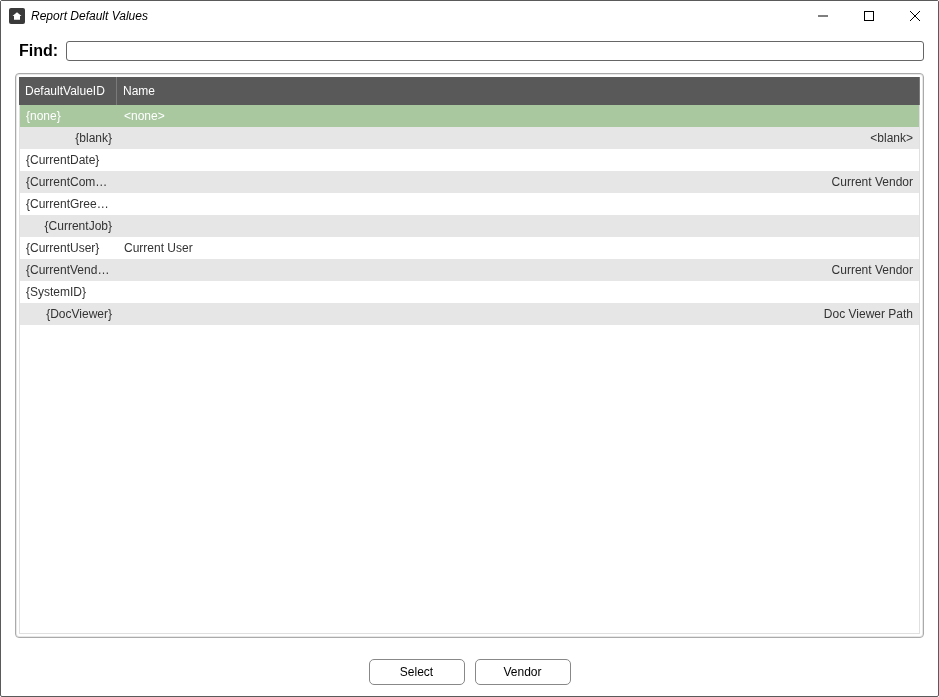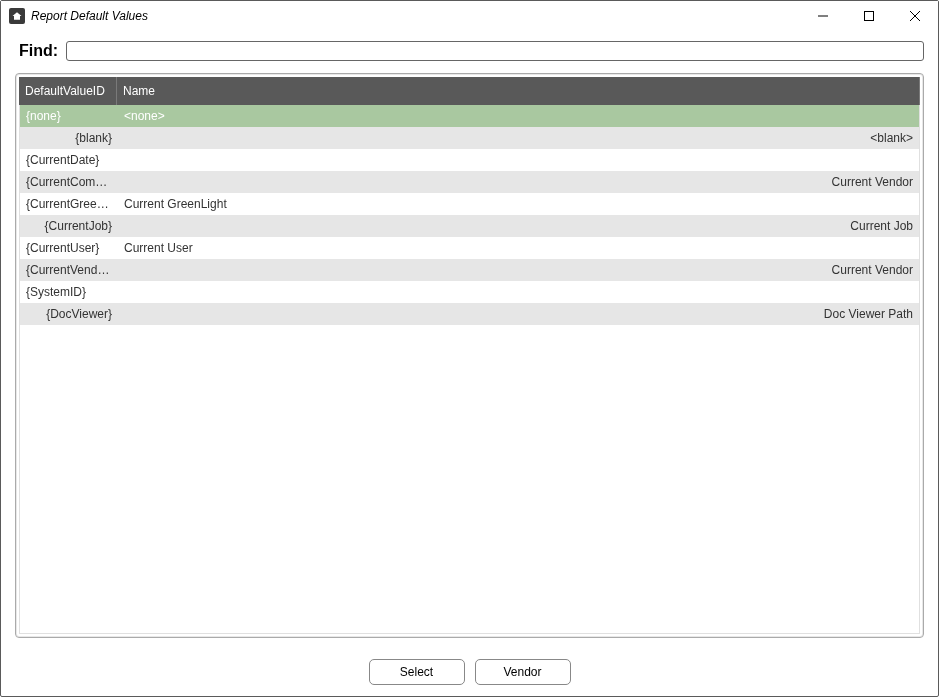--- a/index.html
+++ b/index.html
@@ -190,25 +190,23 @@
         </div>
         <div class="grow">
           <div class="c c1">{CurrentDate}</div>
         </div>
         <div class="grow alt">
           <div class="c c1">{CurrentCompany}</div>
           <div class="c c2">Current Vendor</div>
         </div>
         <div class="grow">
           <div class="c c1">{CurrentGreenLig...</div>
-          <div class="c c2">Current GreenLight</div>
         </div>
         <div class="grow alt">
           <div class="c c1">{CurrentJob}</div>
-          <div class="c c2">Current Job</div>
         </div>
         <div class="grow">
           <div class="c c1">{CurrentUser}</div>
           <div class="c c2">Current User</div>
         </div>
         <div class="grow alt">
           <div class="c c1">{CurrentVendor}</div>
           <div class="c c2">Current Vendor</div>
         </div>
         <div class="grow">

